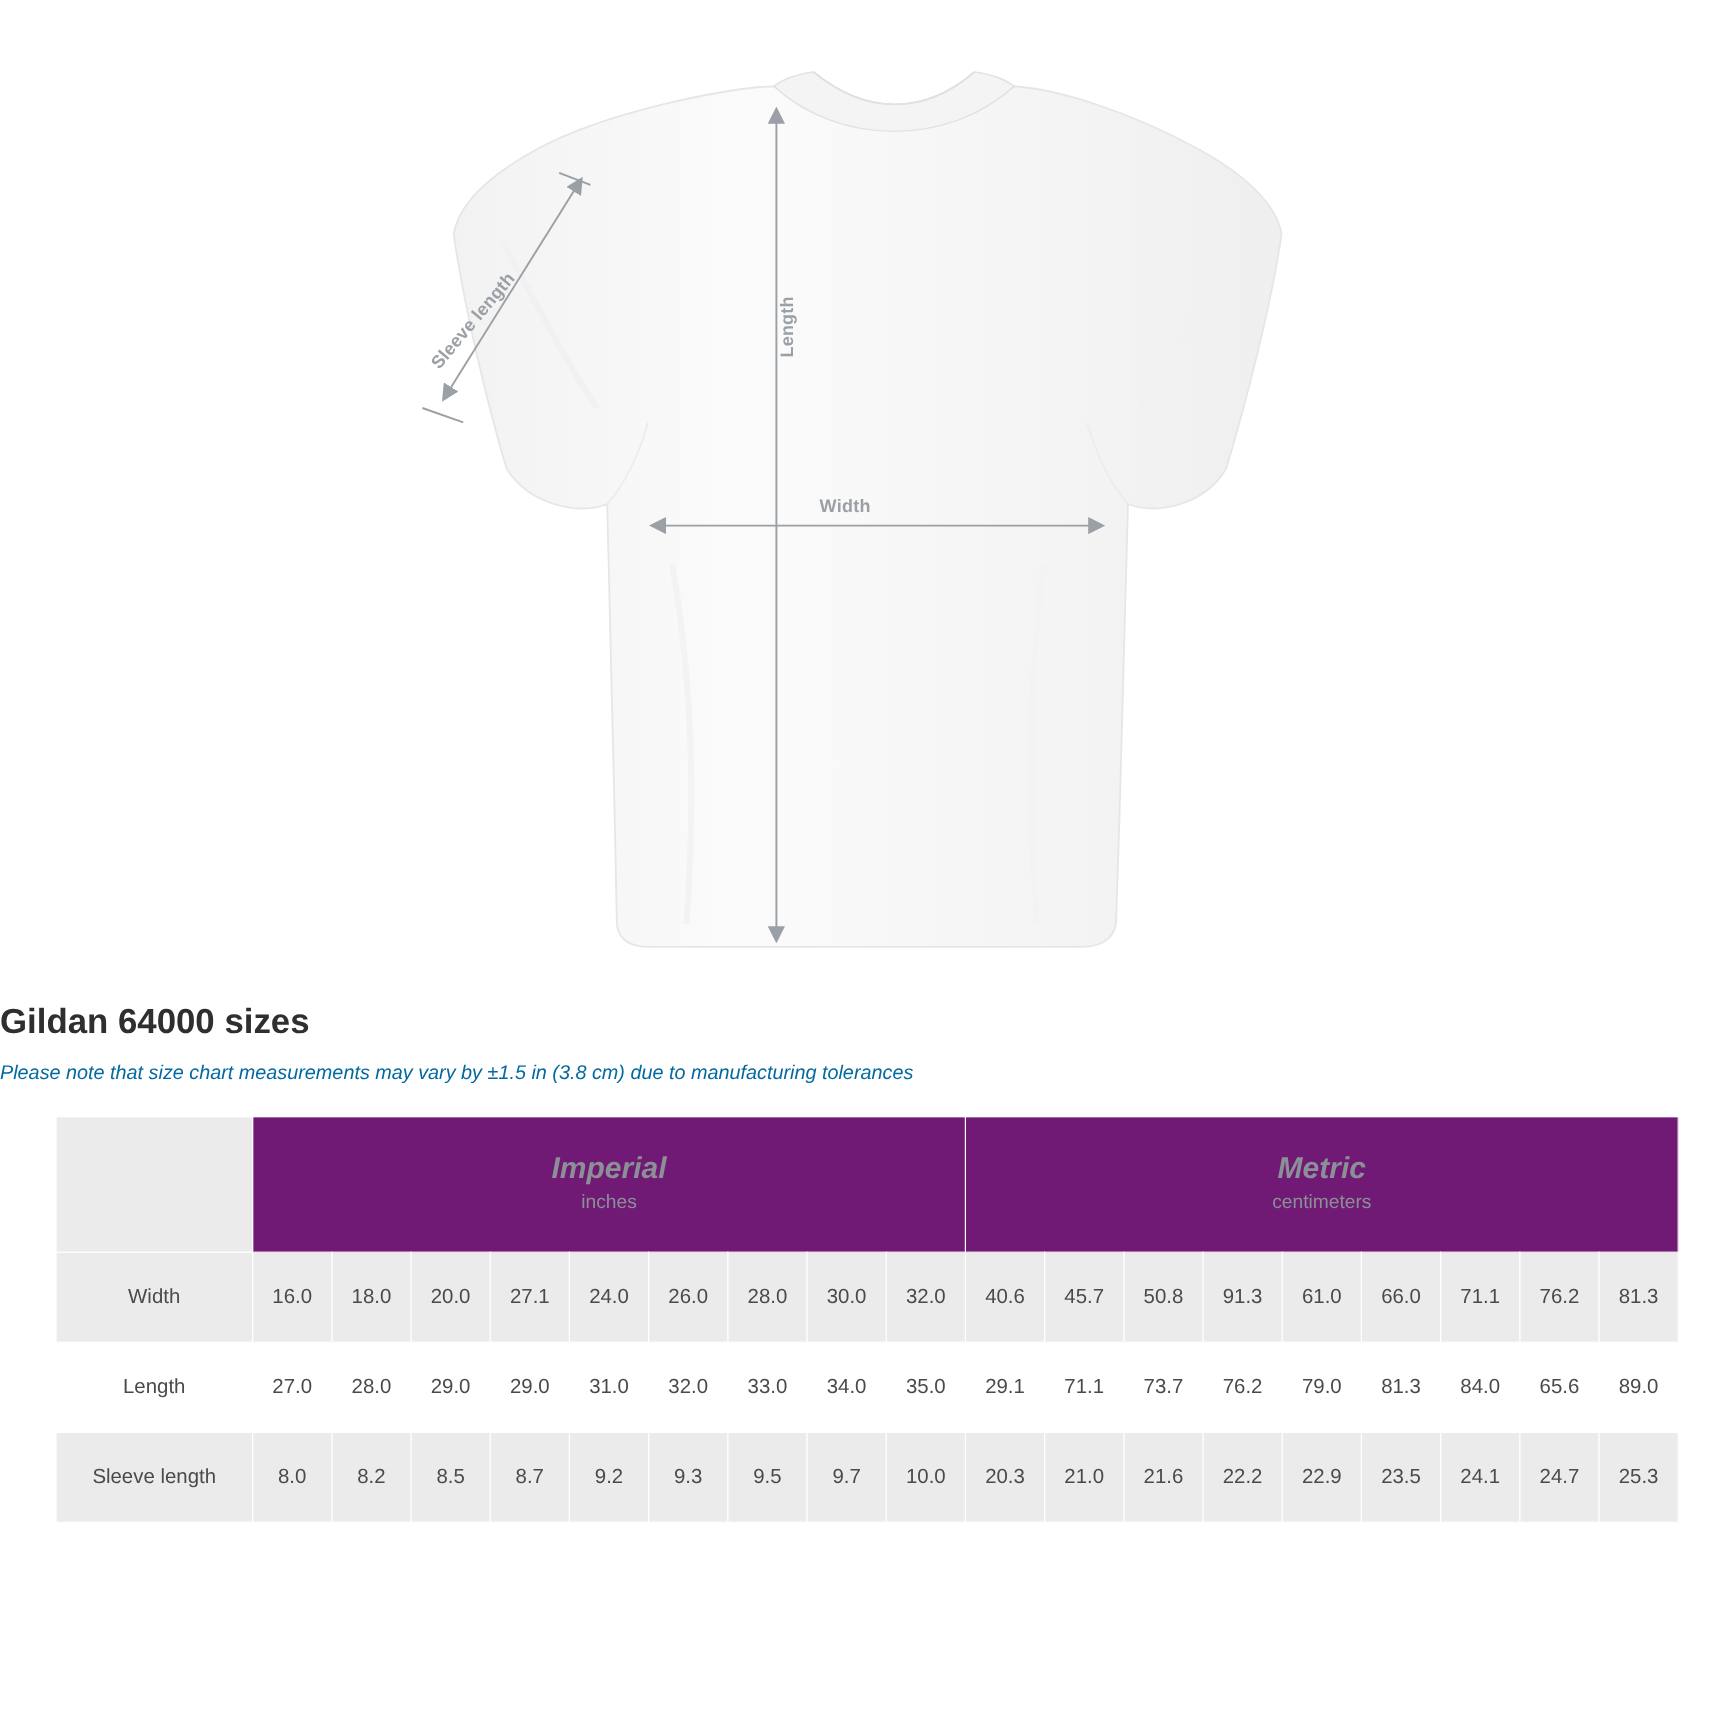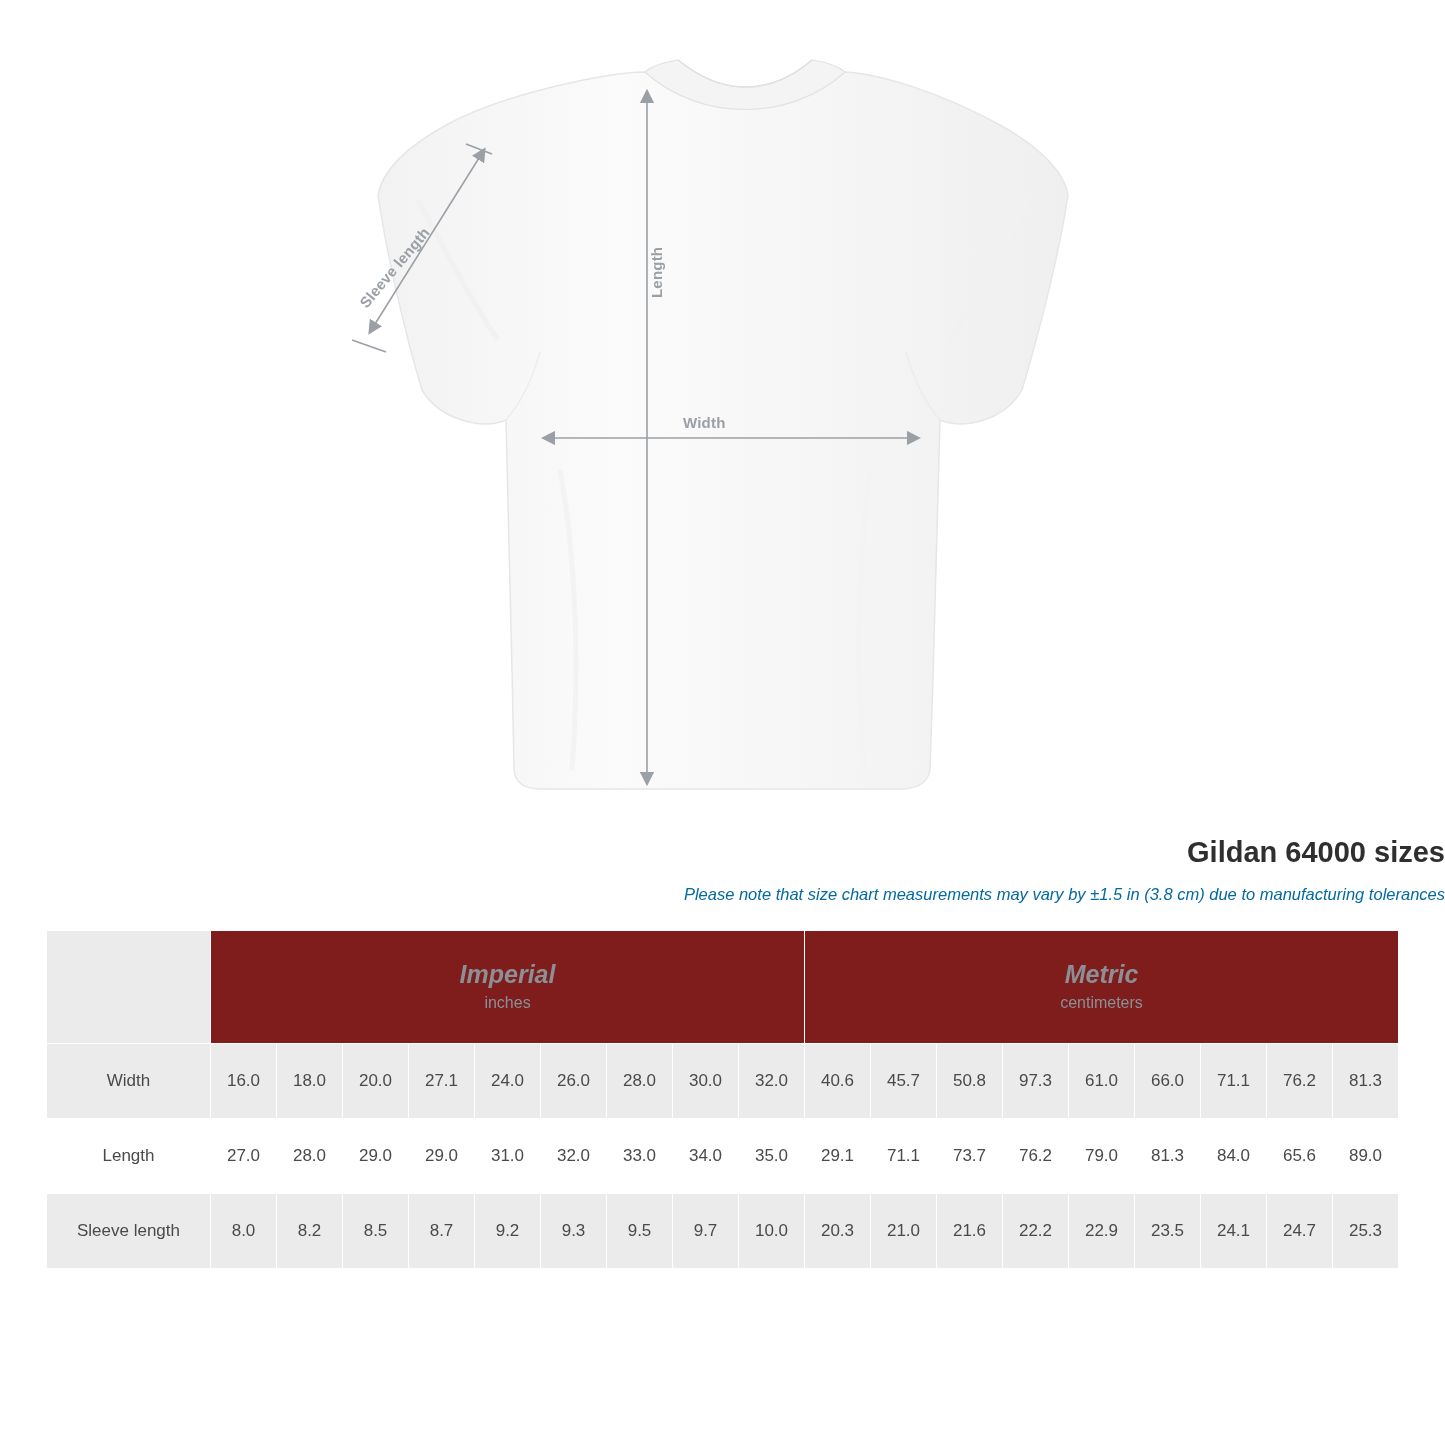--- a/index.html
+++ b/index.html
@@ -51,23 +51,22 @@
   }
   .dim-label.sleeve-label {
     left: 356px;
     top: 300px;
     transform: rotate(-50deg);
     transform-origin: left top;
   }
 
   
   .title-block {
-    text-align: right;
+    text-align: left;
     margin-top: 6px;
-    padding-left: 28px;
   }
   .chart-title {
     font-size: 29px;
     font-weight: bold;
     color: #2f2f2f;
     margin: 0 0 16px 0;
   }
   .chart-note {
     font-size: 16.5px;
     font-style: italic;
@@ -90,21 +89,21 @@
     text-align: center;
     vertical-align: middle;
     border: 1px solid #ffffff;
     font-size: 17px;
     color: #4a4a4a;
     font-weight: normal;
     padding: 0;
   }
   .unit-head {
     height: 112px;
-    background: #7f1d1d;
+    background: #701a75;
   }
   .unit-system {
     font-size: 25px;
     font-style: italic;
     font-weight: bold;
     color: #8b9096;
     line-height: 1.25;
   }
   .unit-units {
     font-size: 16px;
@@ -222,21 +221,21 @@
           <td>20.0</td>
           <td>27.1</td>
           <td>24.0</td>
           <td>26.0</td>
           <td>28.0</td>
           <td>30.0</td>
           <td>32.0</td>
           <td>40.6</td>
           <td>45.7</td>
           <td>50.8</td>
-          <td>97.3</td>
+          <td>91.3</td>
           <td>61.0</td>
           <td>66.0</td>
           <td>71.1</td>
           <td>76.2</td>
           <td>81.3</td>
         </tr>
 
         <tr class="r-length">
           <td class="label-cell row-head">Length</td>
           <td>27.0</td>

